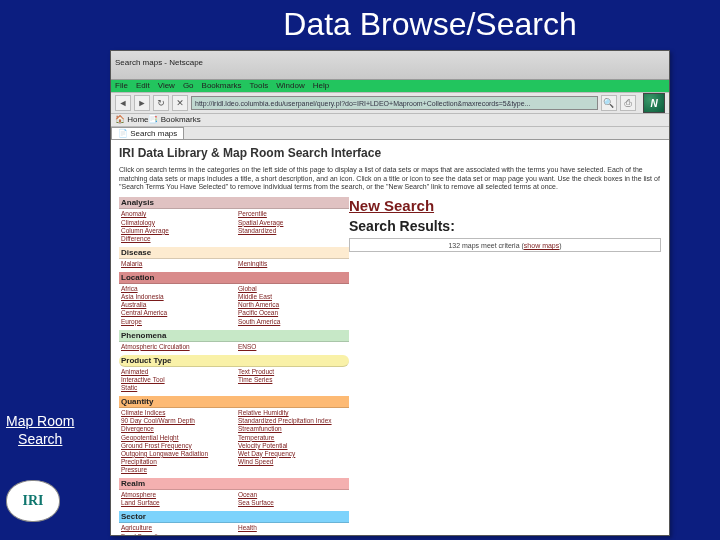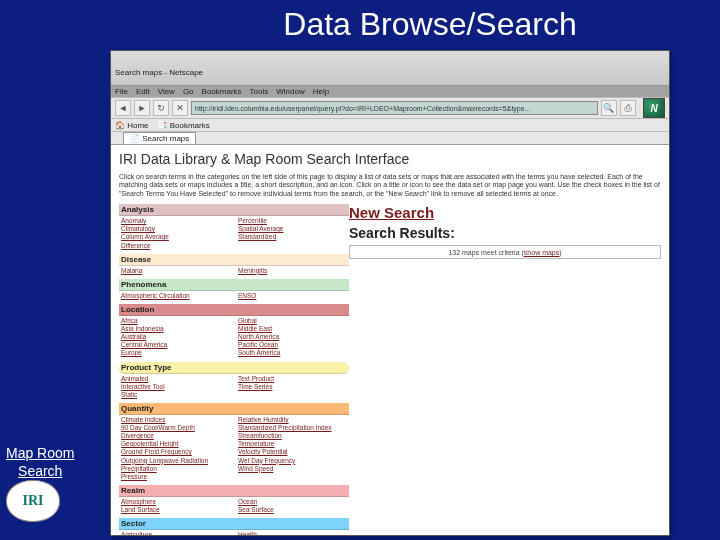--- a/index.html
+++ b/index.html
@@ -14,21 +14,21 @@
   .slide-title {
     color: white;
     font-size: 32px;
     text-align: center;
     padding: 6px 0 4px 140px;
     font-weight: normal;
   }
   .caption-link {
     position: absolute;
     left: 6px;
-    top: 444px;
+    top: 412px;
     color: white;
     font-size: 14px;
     text-decoration: underline;
     text-align: center;
     line-height: 1.3;
   }
   .iri-badge {
     position: absolute;
     left: 6px;
     top: 480px;
@@ -58,26 +58,26 @@
     box-shadow: 2px 2px 4px rgba(0,0,0,0.3);
     display: flex;
     flex-direction: column;
     font-size: 8px;
     color: #222;
   }
   .titlebar {
     height: 30px;
     background: linear-gradient(#dcdcdc,#c9c9c9);
     border-bottom: 1px solid #999;
-    padding: 17px 4px;
+    padding: 7px 4px;
     font-size: 8px;
   }
   .menubar {
     height: 13px;
-    background: #a3a3a3;
+    background: #22c55e;
     border-bottom: 1px solid #bbb;
     padding: 1px 4px;
     display: flex;
     gap: 8px;
     font-size: 8px;
   }
   .toolbar {
     height: 22px;
     background: #e6e6e6;
     border-bottom: 1px solid #bbb;
@@ -113,47 +113,47 @@
     display:flex;align-items:center;justify-content:center;
     font-size: 10px; font-weight:bold; font-style:italic;
     margin-left: 4px;
   }
   .bookmark-bar {
     height: 13px;
     background: #e6e6e6;
     border-bottom: 1px solid #bbb;
     display: flex;
     align-items: center;
-    gap: 9px;
+    gap: 0;
     padding: 0 4px;
     font-size: 8px;
   }
   .tabstrip {
     height: 14px;
     border-bottom: 1px solid #999;
     display: flex;
     align-items: flex-end;
   }
   .tab {
     background: white;
     border: 1px solid #999;
     border-bottom: none;
     font-size: 8px;
     padding: 1px 6px;
-    margin-left: 12px;
+    margin-left: 0;
   }
   .content {
     flex: 1 1 auto;
     background: white;
     overflow: hidden;
     padding: 6px 8px;
   }
   .page-title {
-    font-weight: normal;
-    font-size: 14px;
+    font-weight: bold;
+    font-size: 12px;
     color: #333;
     margin-bottom: 6px;
   }
   .intro {
     font-size: 7px;
     color: #333;
     line-height: 1.2;
     margin-bottom: 6px;
   }
   .cols {
@@ -297,46 +297,46 @@
             <div class="cat-links">
               <ul>
                 <li>Malaria</li>
               </ul>
               <ul>
                 <li>Meningitis</li>
               </ul>
             </div>
           </div>
           <div class="cat-block">
-            <div class="cat-header bg-phenomena">Phenomena</div>
-            <div class="cat-links">
-              <ul>
-                <li>Atmospheric Circulation</li>
-              </ul>
-              <ul>
-                <li>ENSO</li>
-              </ul>
-            </div>
-          </div>
-          <div class="cat-block">
             <div class="cat-header bg-location">Location</div>
             <div class="cat-links">
               <ul>
                 <li>Africa</li>
                 <li>Asia Indonesia</li>
                 <li>Australia</li>
                 <li>Central America</li>
                 <li>Europe</li>
               </ul>
               <ul>
                 <li>Global</li>
                 <li>Middle East</li>
                 <li>North America</li>
                 <li>Pacific Ocean</li>
                 <li>South America</li>
+              </ul>
+            </div>
+          </div>
+          <div class="cat-block">
+            <div class="cat-header bg-phenomena">Phenomena</div>
+            <div class="cat-links">
+              <ul>
+                <li>Atmospheric Circulation</li>
+              </ul>
+              <ul>
+                <li>ENSO</li>
               </ul>
             </div>
           </div>
           <div class="cat-block">
             <div class="cat-header bg-product">Product Type</div>
             <div class="cat-links">
               <ul>
                 <li>Animated</li>
                 <li>Interactive Tool</li>
                 <li>Static</li>

